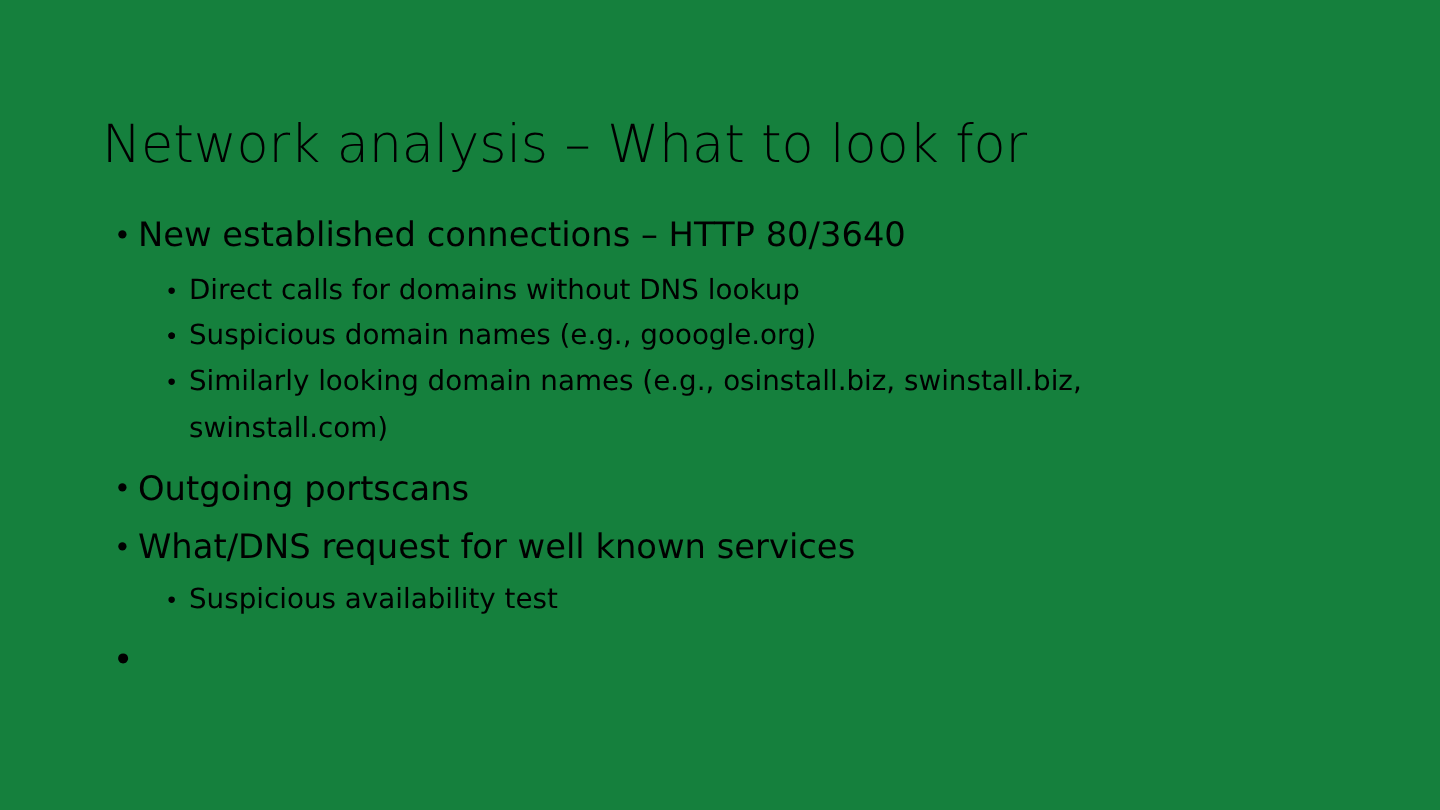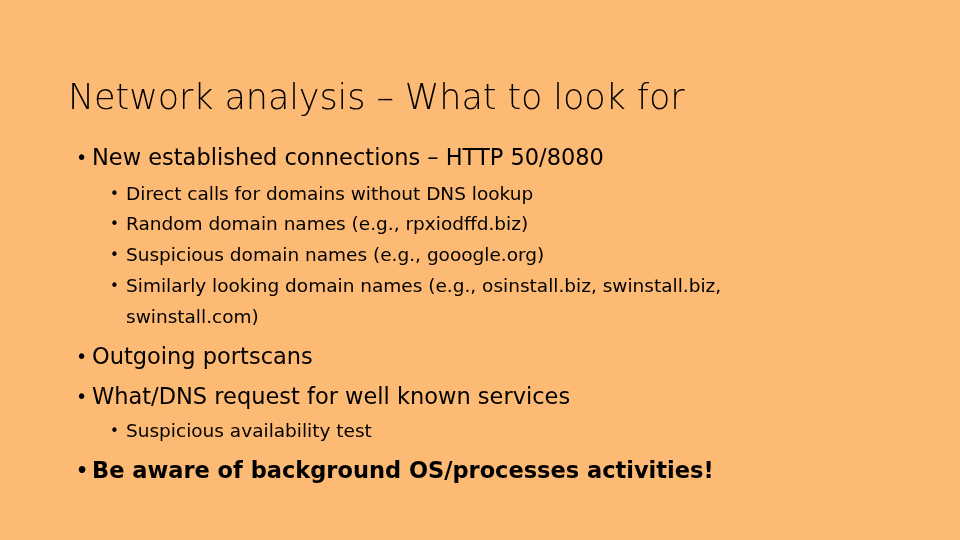--- a/index.html
+++ b/index.html
@@ -12,21 +12,21 @@
     background: #ffffff;
     font-family: "DejaVu Sans", sans-serif;
     color: #000000;
     overflow: hidden;
   }
 
   .slide {
     position: relative;
     width: 960px;
     height: 540px;
-    background: #fdba74;
+    background: #15803d;
   }
 
   
   .slide-title {
     position: absolute;
     left: 68px;
     top: 54px;
     width: 830px;
     font-size: 35px;
     font-weight: 300;
@@ -112,33 +112,32 @@
 <body>
 
 <div class="slide">
 
   <h1 class="slide-title">Network analysis – What to look for</h1>
 
   <div class="body-area">
 
     <div class="bullet level-1">
       <span class="bullet-mark">•</span>
-      <span class="bullet-text">New established connections – HTTP 50/8080</span>
+      <span class="bullet-text">New established connections – HTTP 80/3640</span>
     </div>
 
     <div class="group-sub">
 
       <div class="bullet level-2">
         <span class="bullet-mark">•</span>
         <span class="bullet-text">Direct calls for domains without DNS lookup</span>
       </div>
 
       <div class="bullet level-2">
         <span class="bullet-mark">•</span>
-        <span class="bullet-text">Random domain names (e.g., rpxiodffd.biz)</span>
       </div>
 
       <div class="bullet level-2">
         <span class="bullet-mark">•</span>
         <span class="bullet-text">Suspicious domain names (e.g., gooogle.org)</span>
       </div>
 
       <div class="bullet level-2">
         <span class="bullet-mark">•</span>
         <span class="bullet-text">Similarly looking domain names (e.g., osinstall.biz, swinstall.biz, swinstall.com)</span>
@@ -158,17 +157,16 @@
     <div class="sub-single">
 
       <div class="bullet level-2">
         <span class="bullet-mark">•</span>
         <span class="bullet-text">Suspicious availability test</span>
       </div>
     </div>
 
     <div class="bullet level-1 emphasis spaced-top">
       <span class="bullet-mark">•</span>
-      <span class="bullet-text">Be aware of background OS/processes activities!</span>
     </div>
 
   </div>
 </div>
 
 </body></html>

